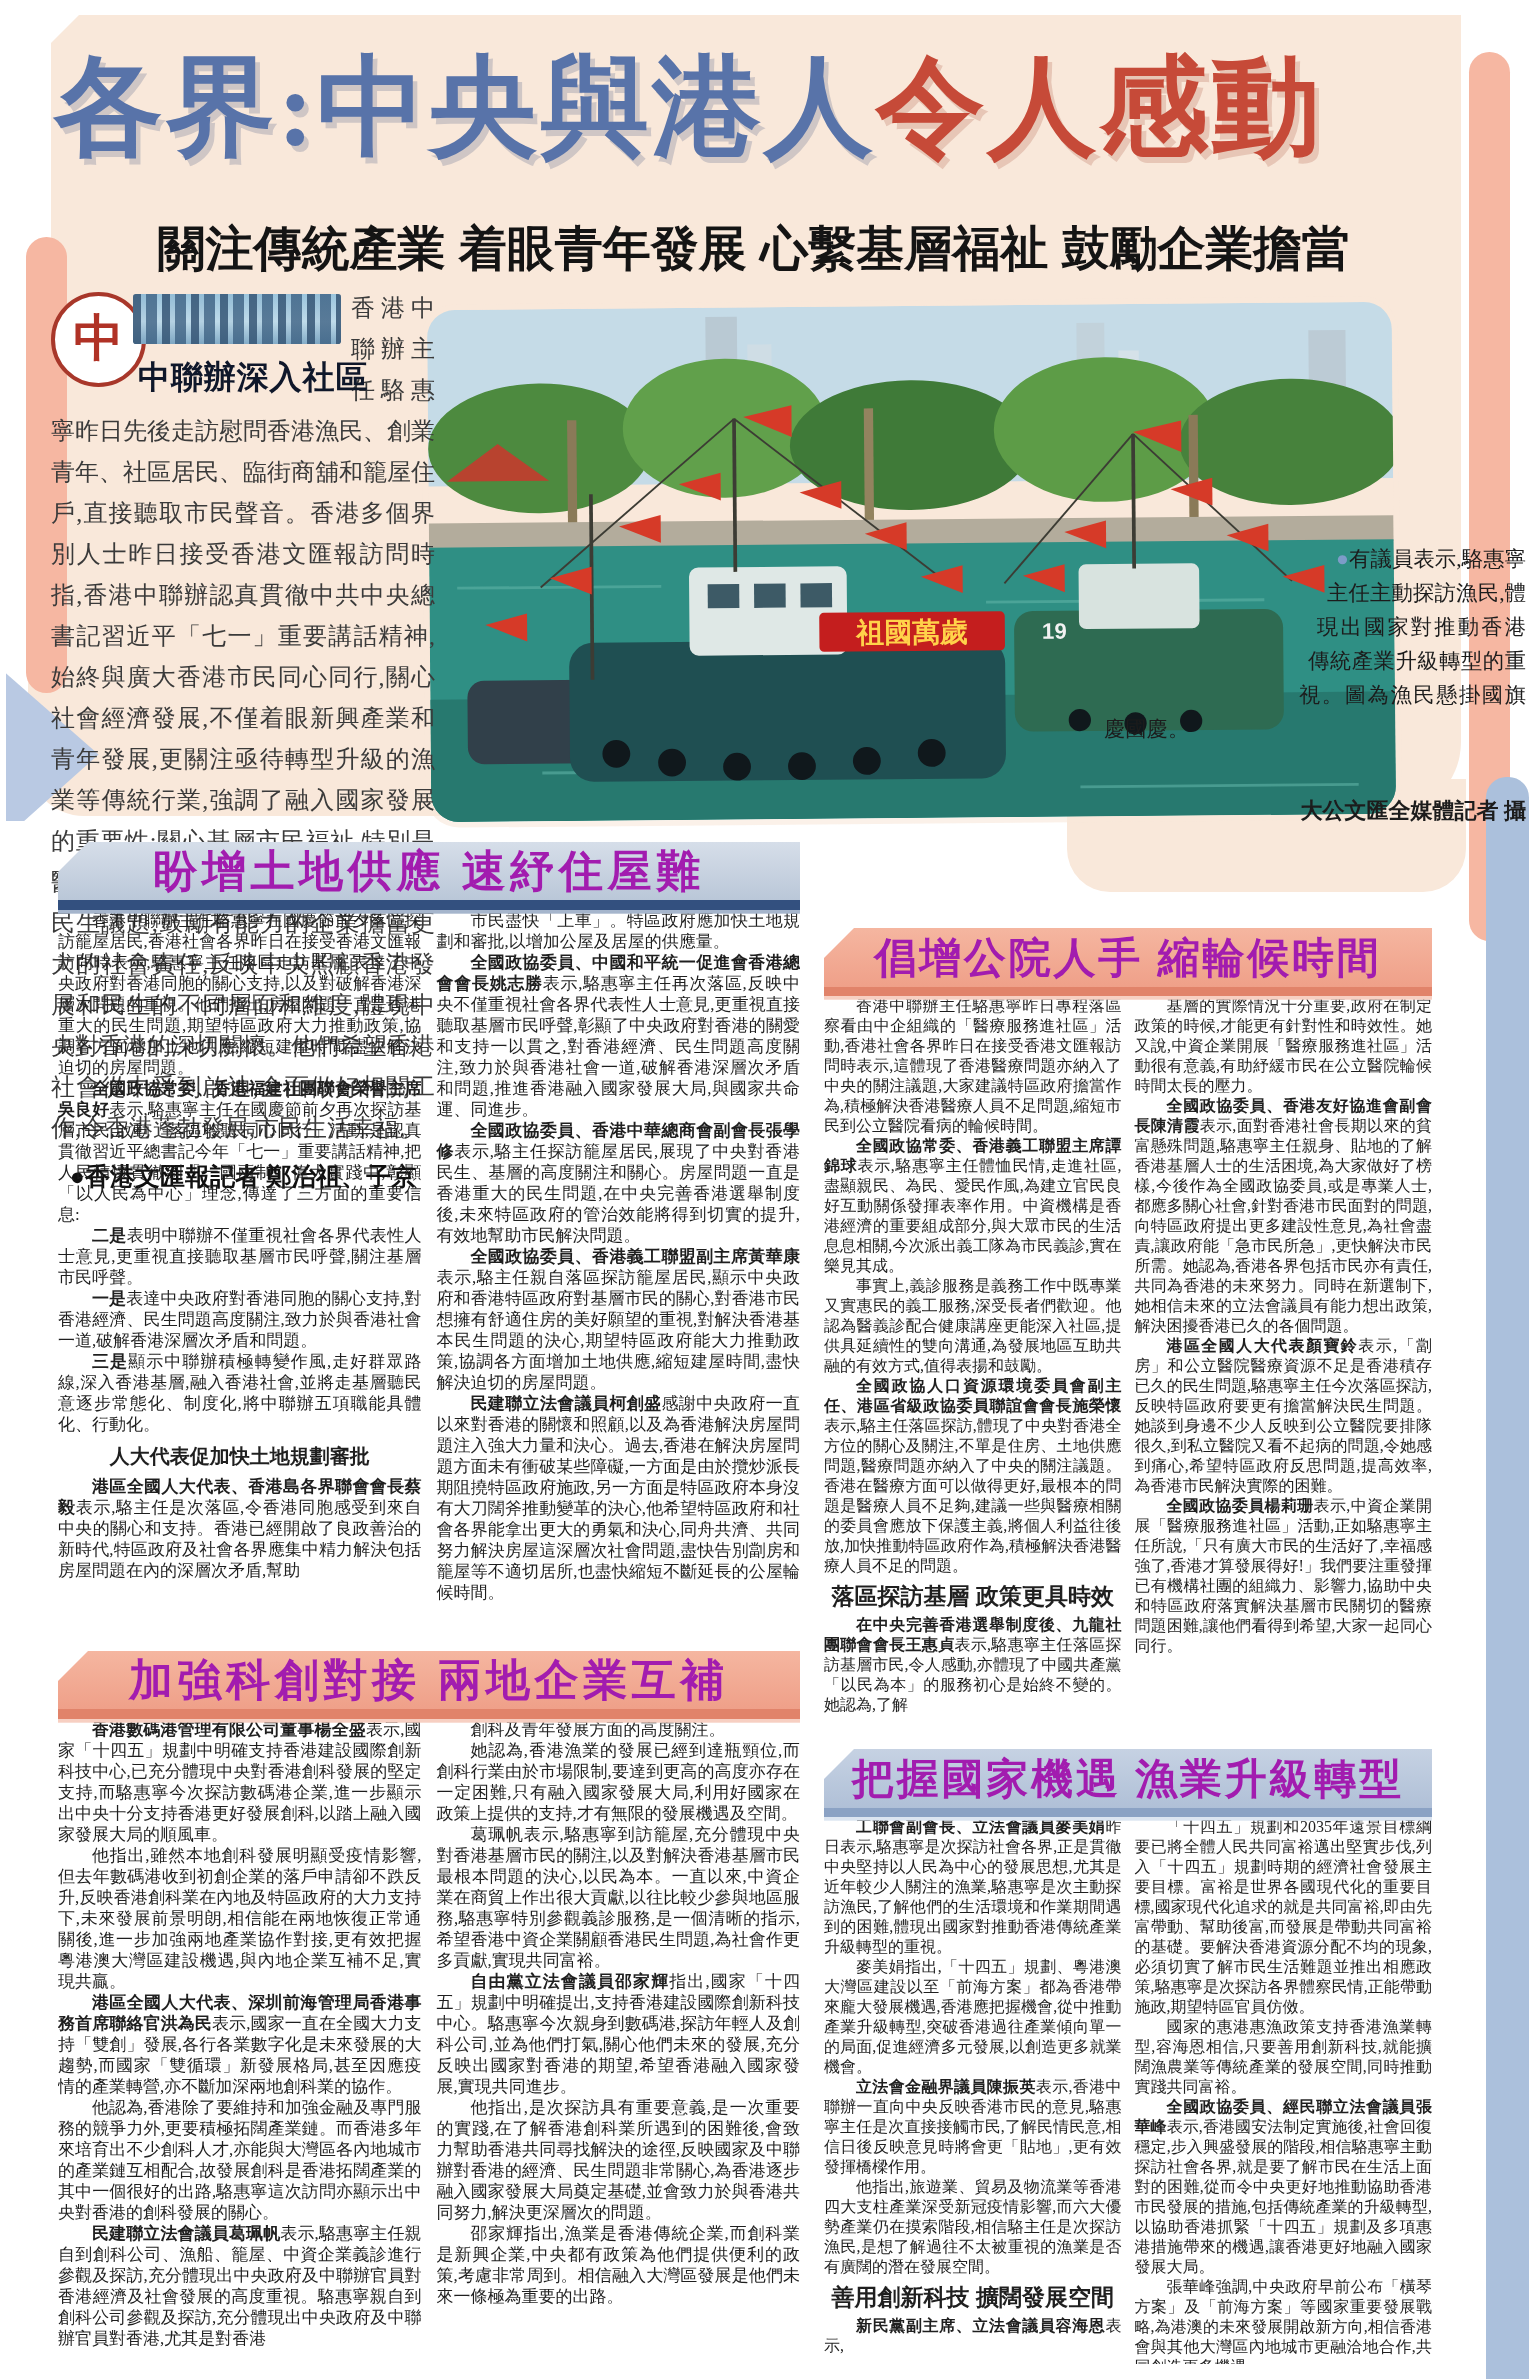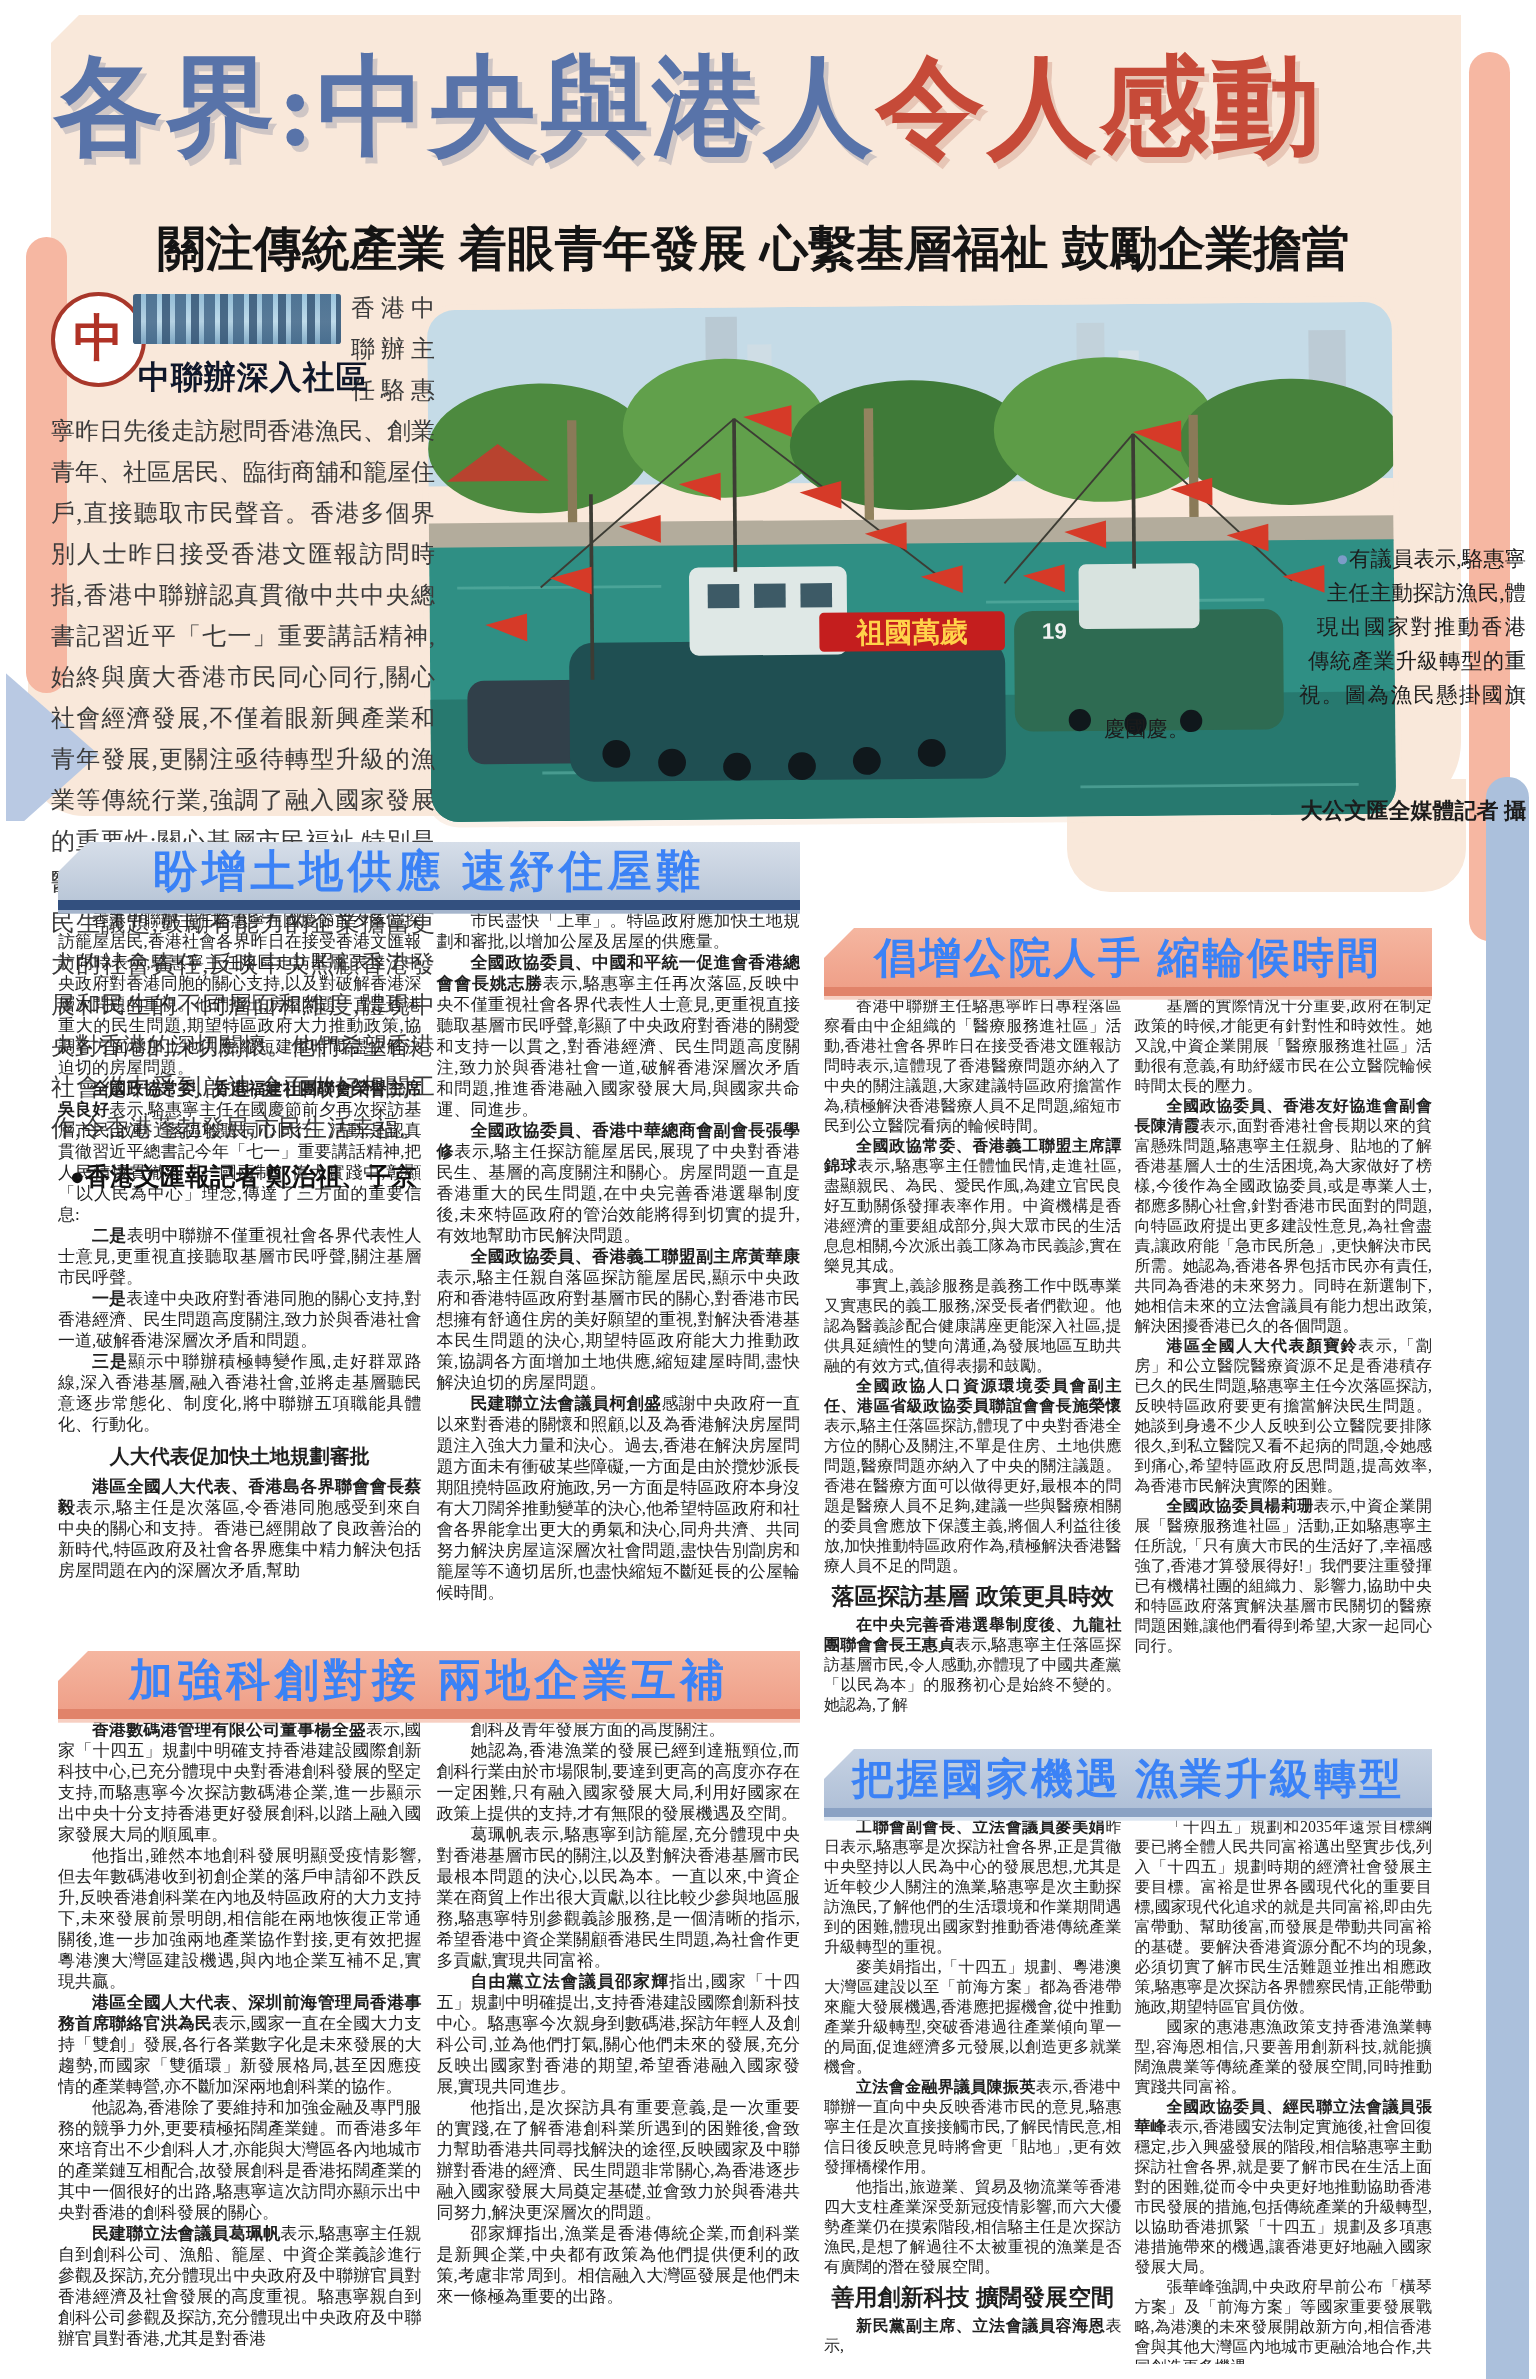--- a/index.html
+++ b/index.html
@@ -46,21 +46,21 @@
   .caption{position:absolute;left:1104px;top:542px;width:422px;font-size:21.3px;line-height:34px;
            color:#1c1c1c;text-align:justify;z-index:3;}
   .cs{float:left;clear:left;height:34px;}
   .cap-bullet{color:#7d9cc8;}
   .credit{clear:both;padding-top:48px;text-align:right;font-weight:bold;font-size:22px;}
   
   .article{position:absolute;z-index:3;}
   .bar{position:relative;}
   .bar .bg{position:absolute;left:0;right:0;top:0;bottom:0;clip-path:polygon(30px 0,100% 0,100% 100%,0 100%,0 30px);}
   .bar h2{position:relative;margin:0;text-align:center;font-family:"Liberation Sans",sans-serif;
-          color:#3b82f6;font-weight:bold;}
+          color:#a21caf;font-weight:bold;}
   .under{position:relative;}
   .theme-silver .bg{background:linear-gradient(180deg,#d6dee9,#bac7d8);}
   .theme-salmon .bg{background:linear-gradient(180deg,#f5b6a0,#efa089);}
   .theme-bluegray .bg{background:linear-gradient(180deg,#c6d2e3,#b0c0d7);}
   .cols{display:flex;overflow:hidden;}
   .col{flex:1;text-align:justify;color:#1f1f1f;}
   .col p{margin:0;text-indent:2em;}
   .col b{font-family:"Liberation Sans",sans-serif;}
   .col-subhead{font-family:"Liberation Sans",sans-serif;font-weight:bold;text-align:center;}
   

